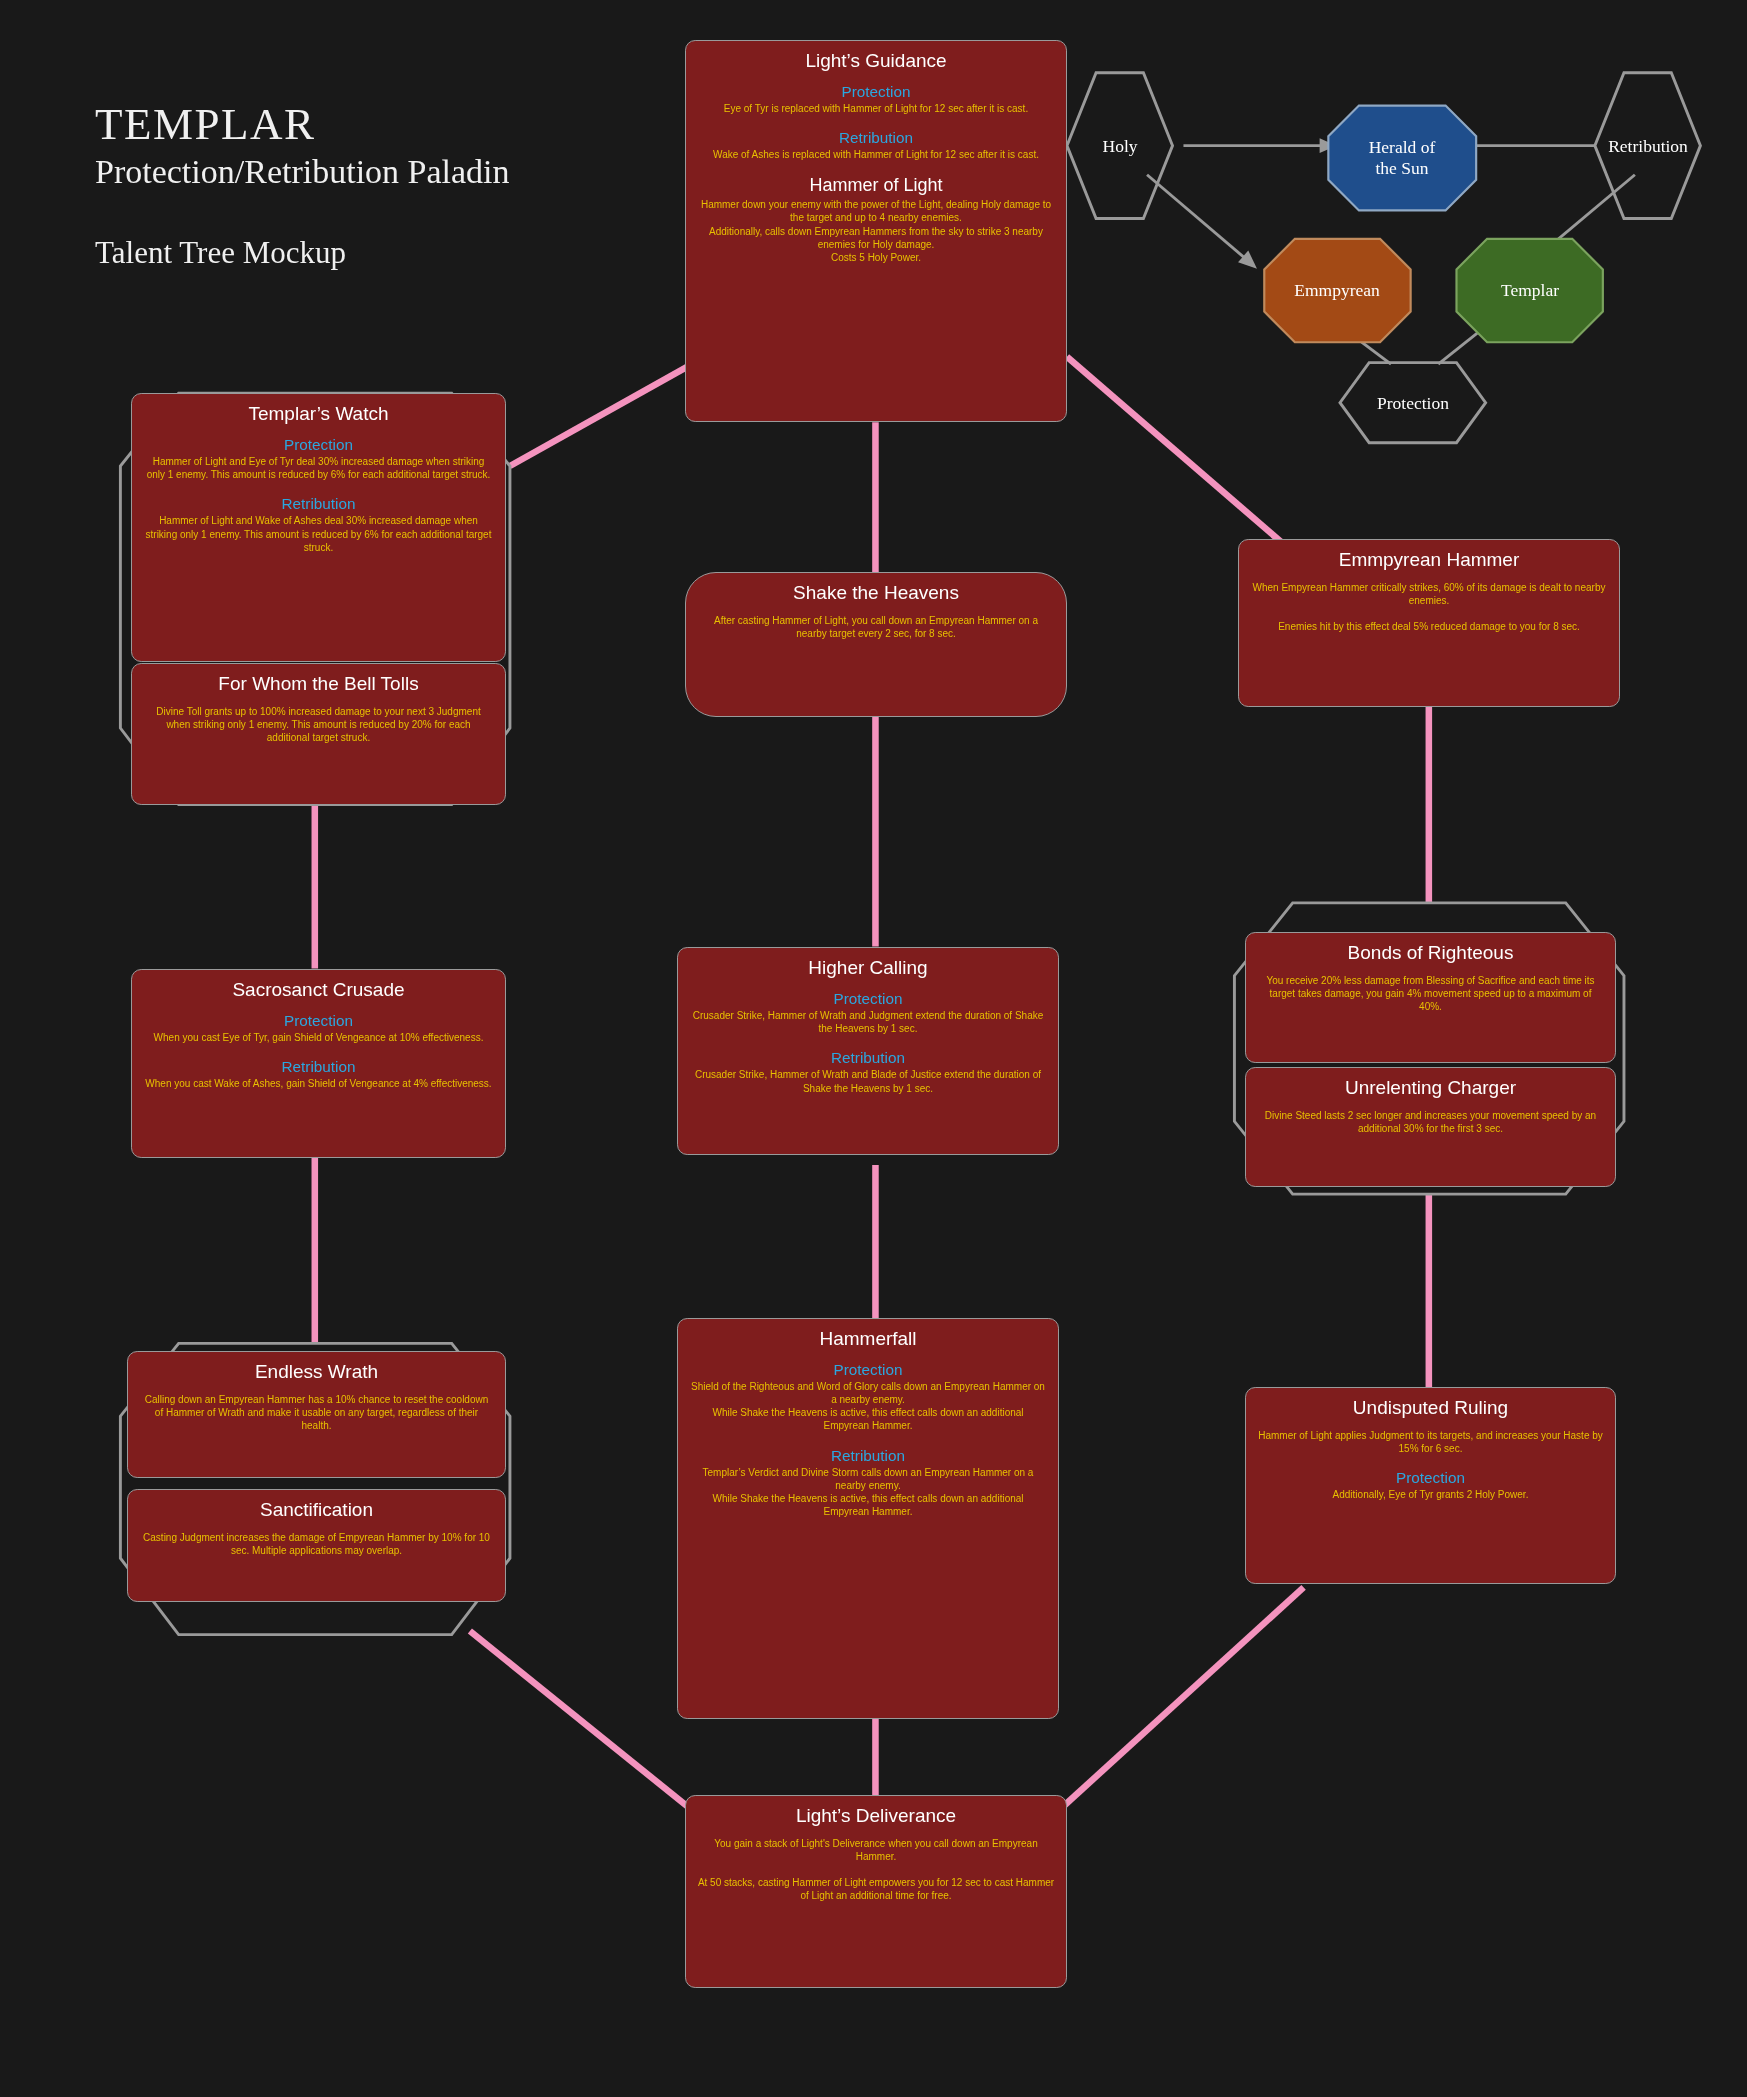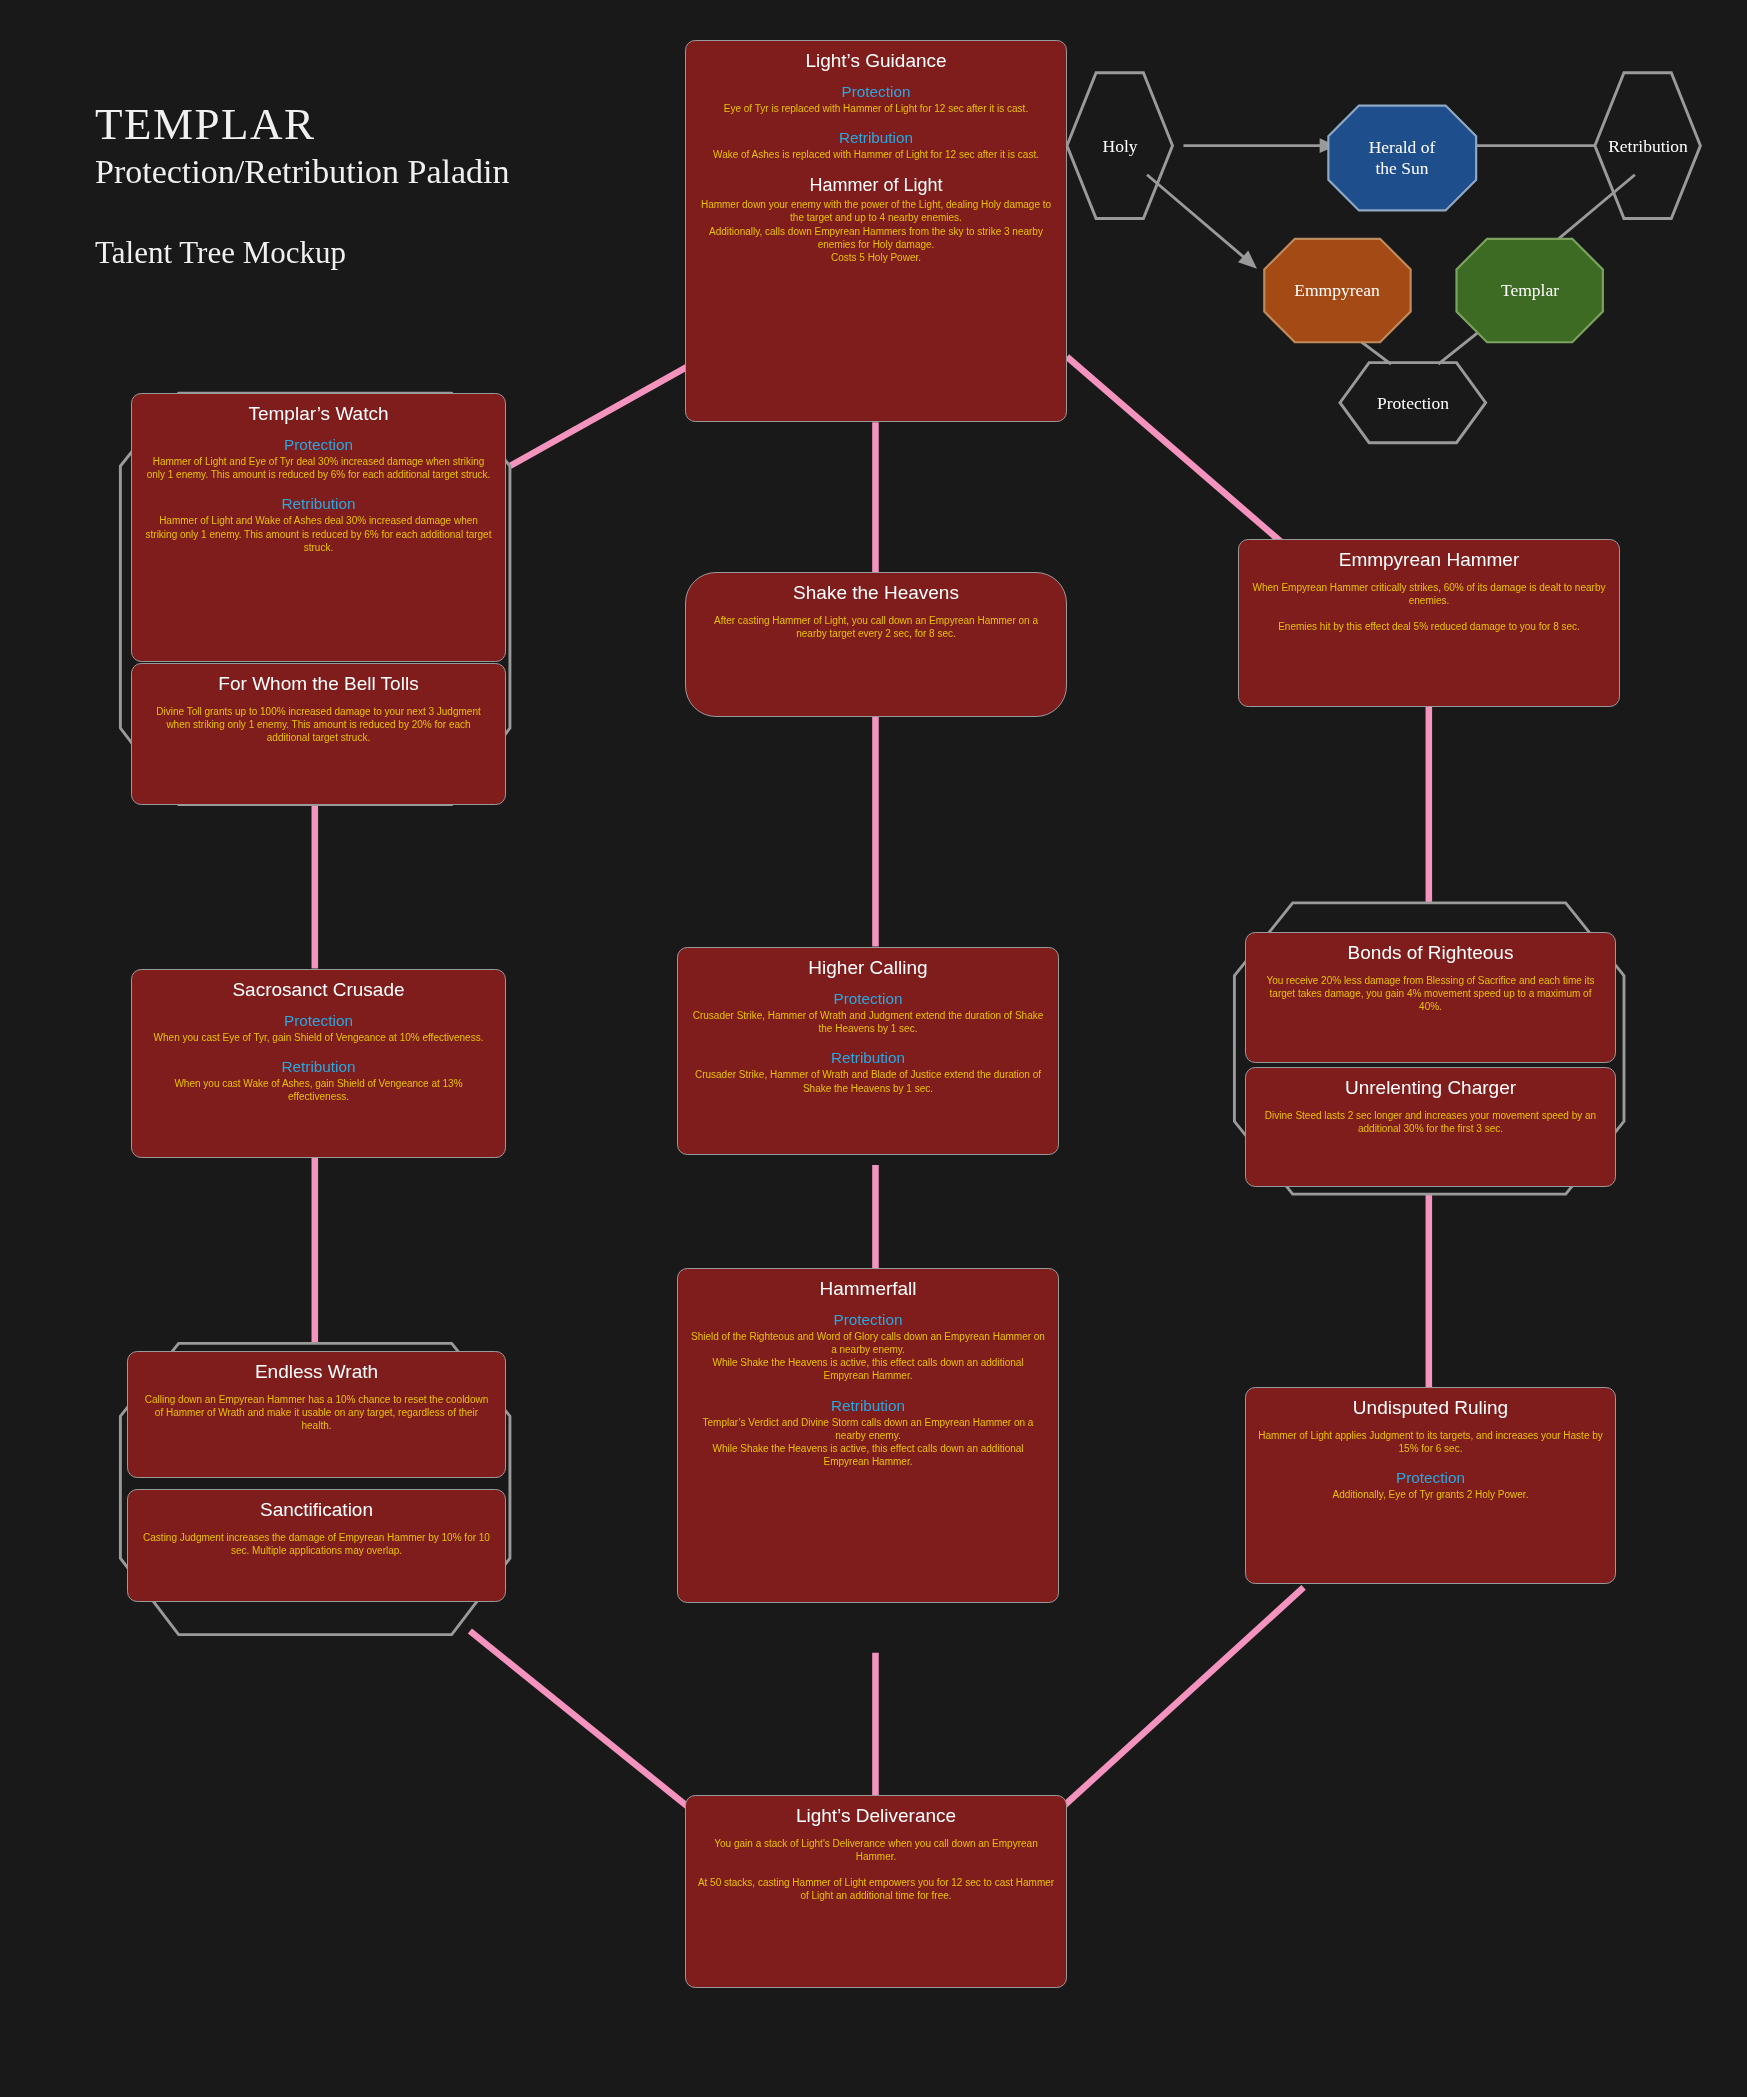--- a/index.html
+++ b/index.html
@@ -220,21 +220,21 @@
   </div>
 
   <div class="card" style="left:131px;top:969px;width:375px;height:189px;">
     <div class="cname">Sacrosanct Crusade</div>
     <div class="blk">
       <div class="spec">Protection</div>
       <div class="desc">When you cast Eye of Tyr, gain Shield of Vengeance at 10% effectiveness.</div>
     </div>
     <div class="blk">
       <div class="spec">Retribution</div>
-      <div class="desc">When you cast Wake of Ashes, gain Shield of Vengeance at 13% effectiveness.</div>
+      <div class="desc">When you cast Wake of Ashes, gain Shield of Vengeance at 4% effectiveness.</div>
     </div>
   </div>
 
   <div class="card" style="left:677px;top:947px;width:382px;height:208px;">
     <div class="cname">Higher Calling</div>
     <div class="blk">
       <div class="spec">Protection</div>
       <div class="desc">Crusader Strike, Hammer of Wrath and Judgment extend the duration of Shake the Heavens by 1 sec.</div>
     </div>
     <div class="blk">
@@ -264,21 +264,21 @@
     </div>
   </div>
 
   <div class="card" style="left:127px;top:1489px;width:379px;height:113px;">
     <div class="cname">Sanctification</div>
     <div class="blk">
       <div class="desc">Casting Judgment increases the damage of Empyrean Hammer by 10% for 10 sec. Multiple applications may overlap.</div>
     </div>
   </div>
 
-  <div class="card" style="left:677px;top:1268px;width:382px;height:335px;">
+  <div class="card" style="left:677px;top:1318px;width:382px;height:401px;">
     <div class="cname">Hammerfall</div>
     <div class="blk">
       <div class="spec">Protection</div>
       <div class="desc">Shield of the Righteous and Word of Glory calls down an Empyrean Hammer on a nearby enemy.
 While Shake the Heavens is active, this effect calls down an additional Empyrean Hammer.</div>
     </div>
     <div class="blk">
       <div class="spec">Retribution</div>
       <div class="desc">Templar’s Verdict and Divine Storm calls down an Empyrean Hammer on a nearby enemy.
 While Shake the Heavens is active, this effect calls down an additional Empyrean Hammer.</div>

